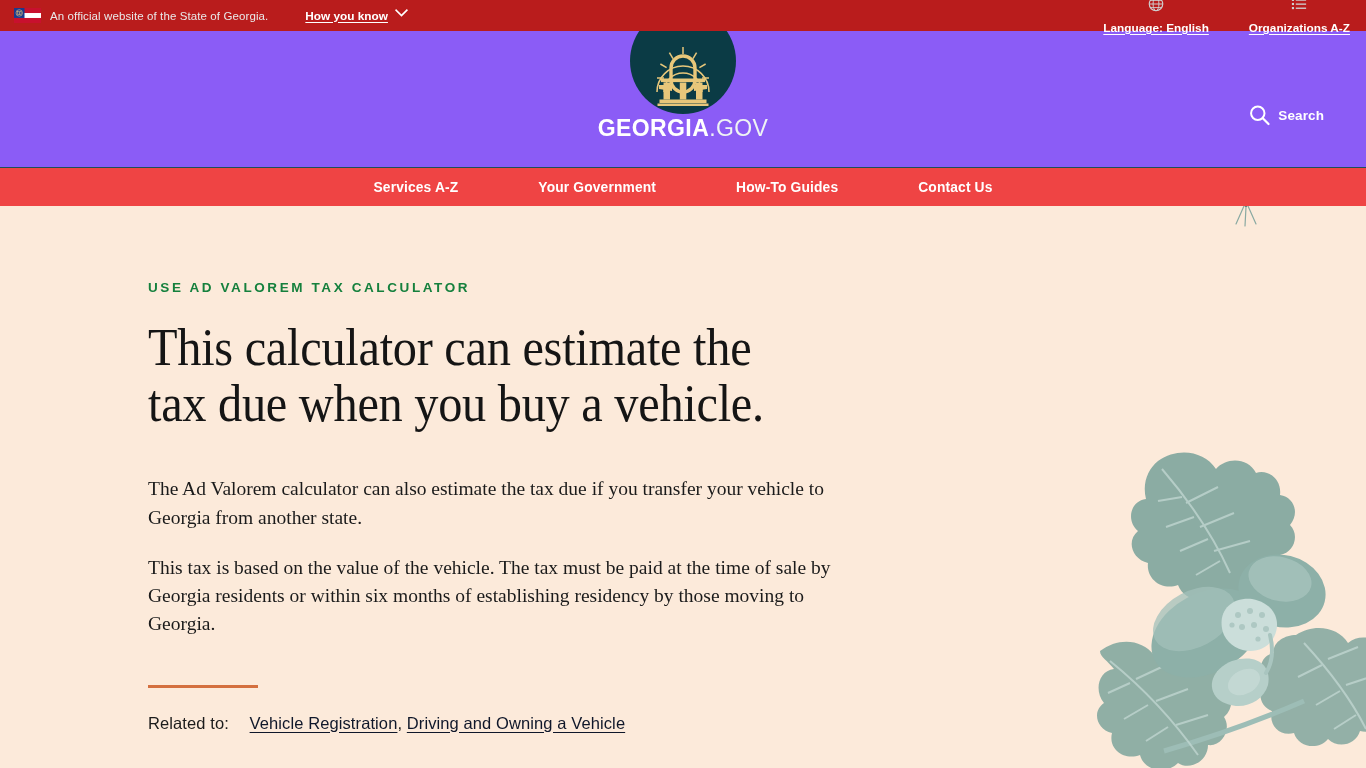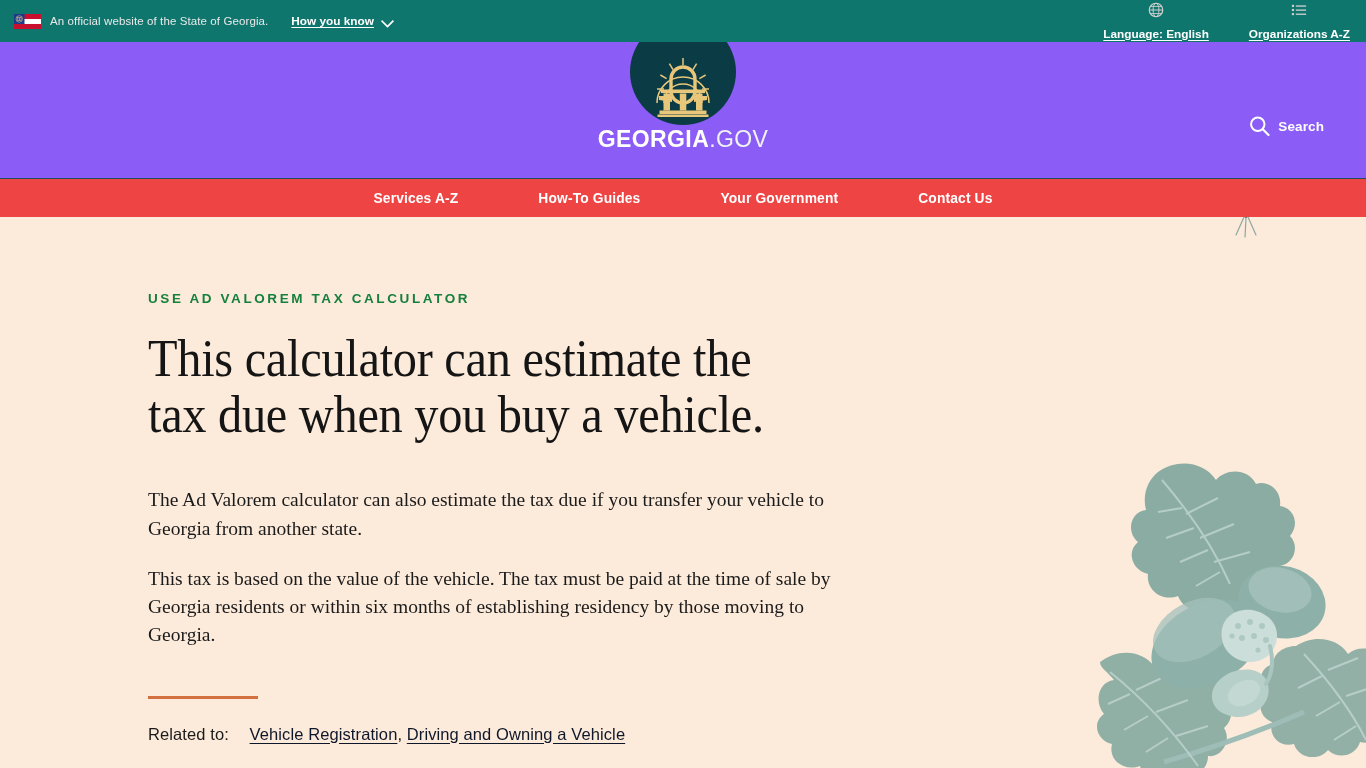--- a/index.html
+++ b/index.html
@@ -6,43 +6,43 @@
   html, body { width:1366px; height:768px; overflow:hidden; }
   body {
     font-family:"Liberation Sans", sans-serif;
     background:#FCEADA;
     -webkit-font-smoothing:antialiased;
   }
 
   
   .gov-banner{
     position:relative;
-    height:42px;
-    background:#0f766e;
+    height:31px;
+    background:#b91c1c;
     display:flex;
     align-items:center;
     padding:0 14px;
     z-index:5;
   }
   .banner-left{ display:flex; align-items:center; gap:9px; }
   .flag-icon{
     width:27px; height:15px;
     display:block;
     flex:none;
     border:0;
   }
   .banner-text{
     color:#e9e9e9;
     font-size:11.5px;
     letter-spacing:.1px;
     white-space:nowrap;
   }
   .how-you-know{
-    display:flex; align-items:flex-end; gap:7px;
-    margin-left:14px;
+    display:flex; align-items:flex-start; gap:7px;
+    margin-left:28px;
     cursor:pointer;
   }
   .how-you-know .hyk-label{
     color:#ffffff;
     font-size:11.8px;
     font-weight:bold;
     text-decoration:underline;
     text-underline-offset:2px;
     white-space:nowrap;
   }
@@ -312,22 +312,22 @@
     <svg class="search-icon" viewBox="0 0 24 24">
       <circle cx="10.2" cy="10.2" r="7" fill="none" stroke="#ffffff" stroke-width="2.1"></circle>
       <line x1="15.4" y1="15.4" x2="21.4" y2="21.4" stroke="#ffffff" stroke-width="2.3" stroke-linecap="round"></line>
     </svg>
     <span class="search-label">Search</span>
   </button>
 </div>
 
 <nav class="primary-nav">
   <a class="nav-item">Services A-Z</a>
+  <a class="nav-item">Your Government</a>
   <a class="nav-item">How-To Guides</a>
-  <a class="nav-item">Your Government</a>
   <a class="nav-item">Contact Us</a>
 </nav>
 
 <main class="hero">
 
   <div class="hero-inner">
     <div class="eyebrow">USE AD VALOREM TAX CALCULATOR</div>
     <h1 class="hero-title">This calculator can estimate the tax due when you buy a vehicle.</h1>
 
     <div class="hero-body">

